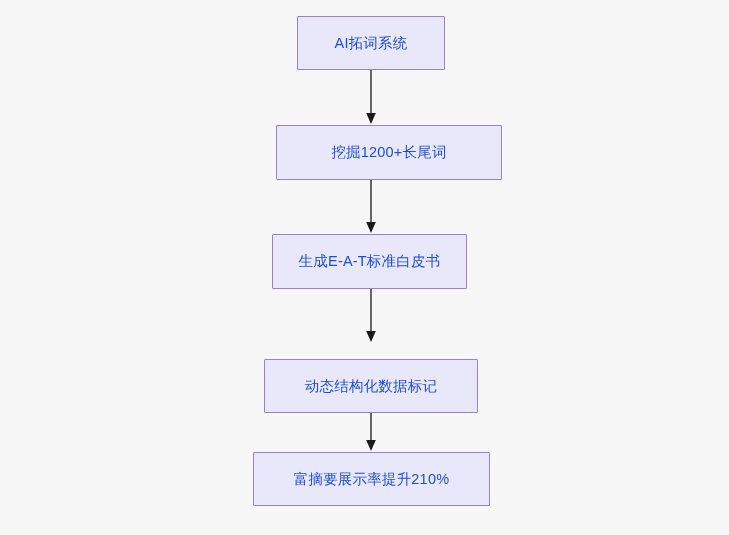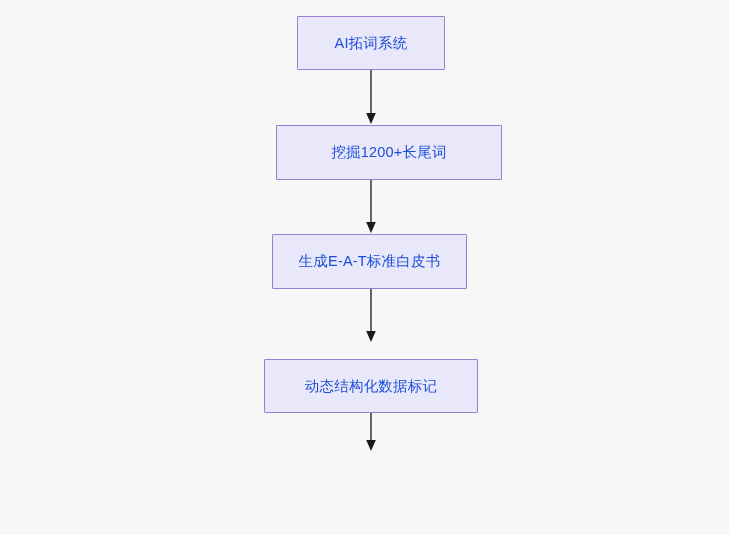--- a/index.html
+++ b/index.html
@@ -87,14 +87,17 @@
   </div>
 
   <div class="node" style="left:261px; top:234px; width:195px; height:55px;margin-left:11px;">
     <span class="node-label">生成E-A-T标准白皮书</span>
   </div>
 
   <div class="node" style="left:264px; top:343px; width:214px; height:54px;margin-top:16px;">
     <span class="node-label">动态结构化数据标记</span>
   </div>
 
+  <div class="node" style="left:253px; top:452px; width:237px; height:54px;">
+    <span class="node-label">富摘要展示率提升210%</span>
+  </div>
 
 </div>
 
 </body></html>

